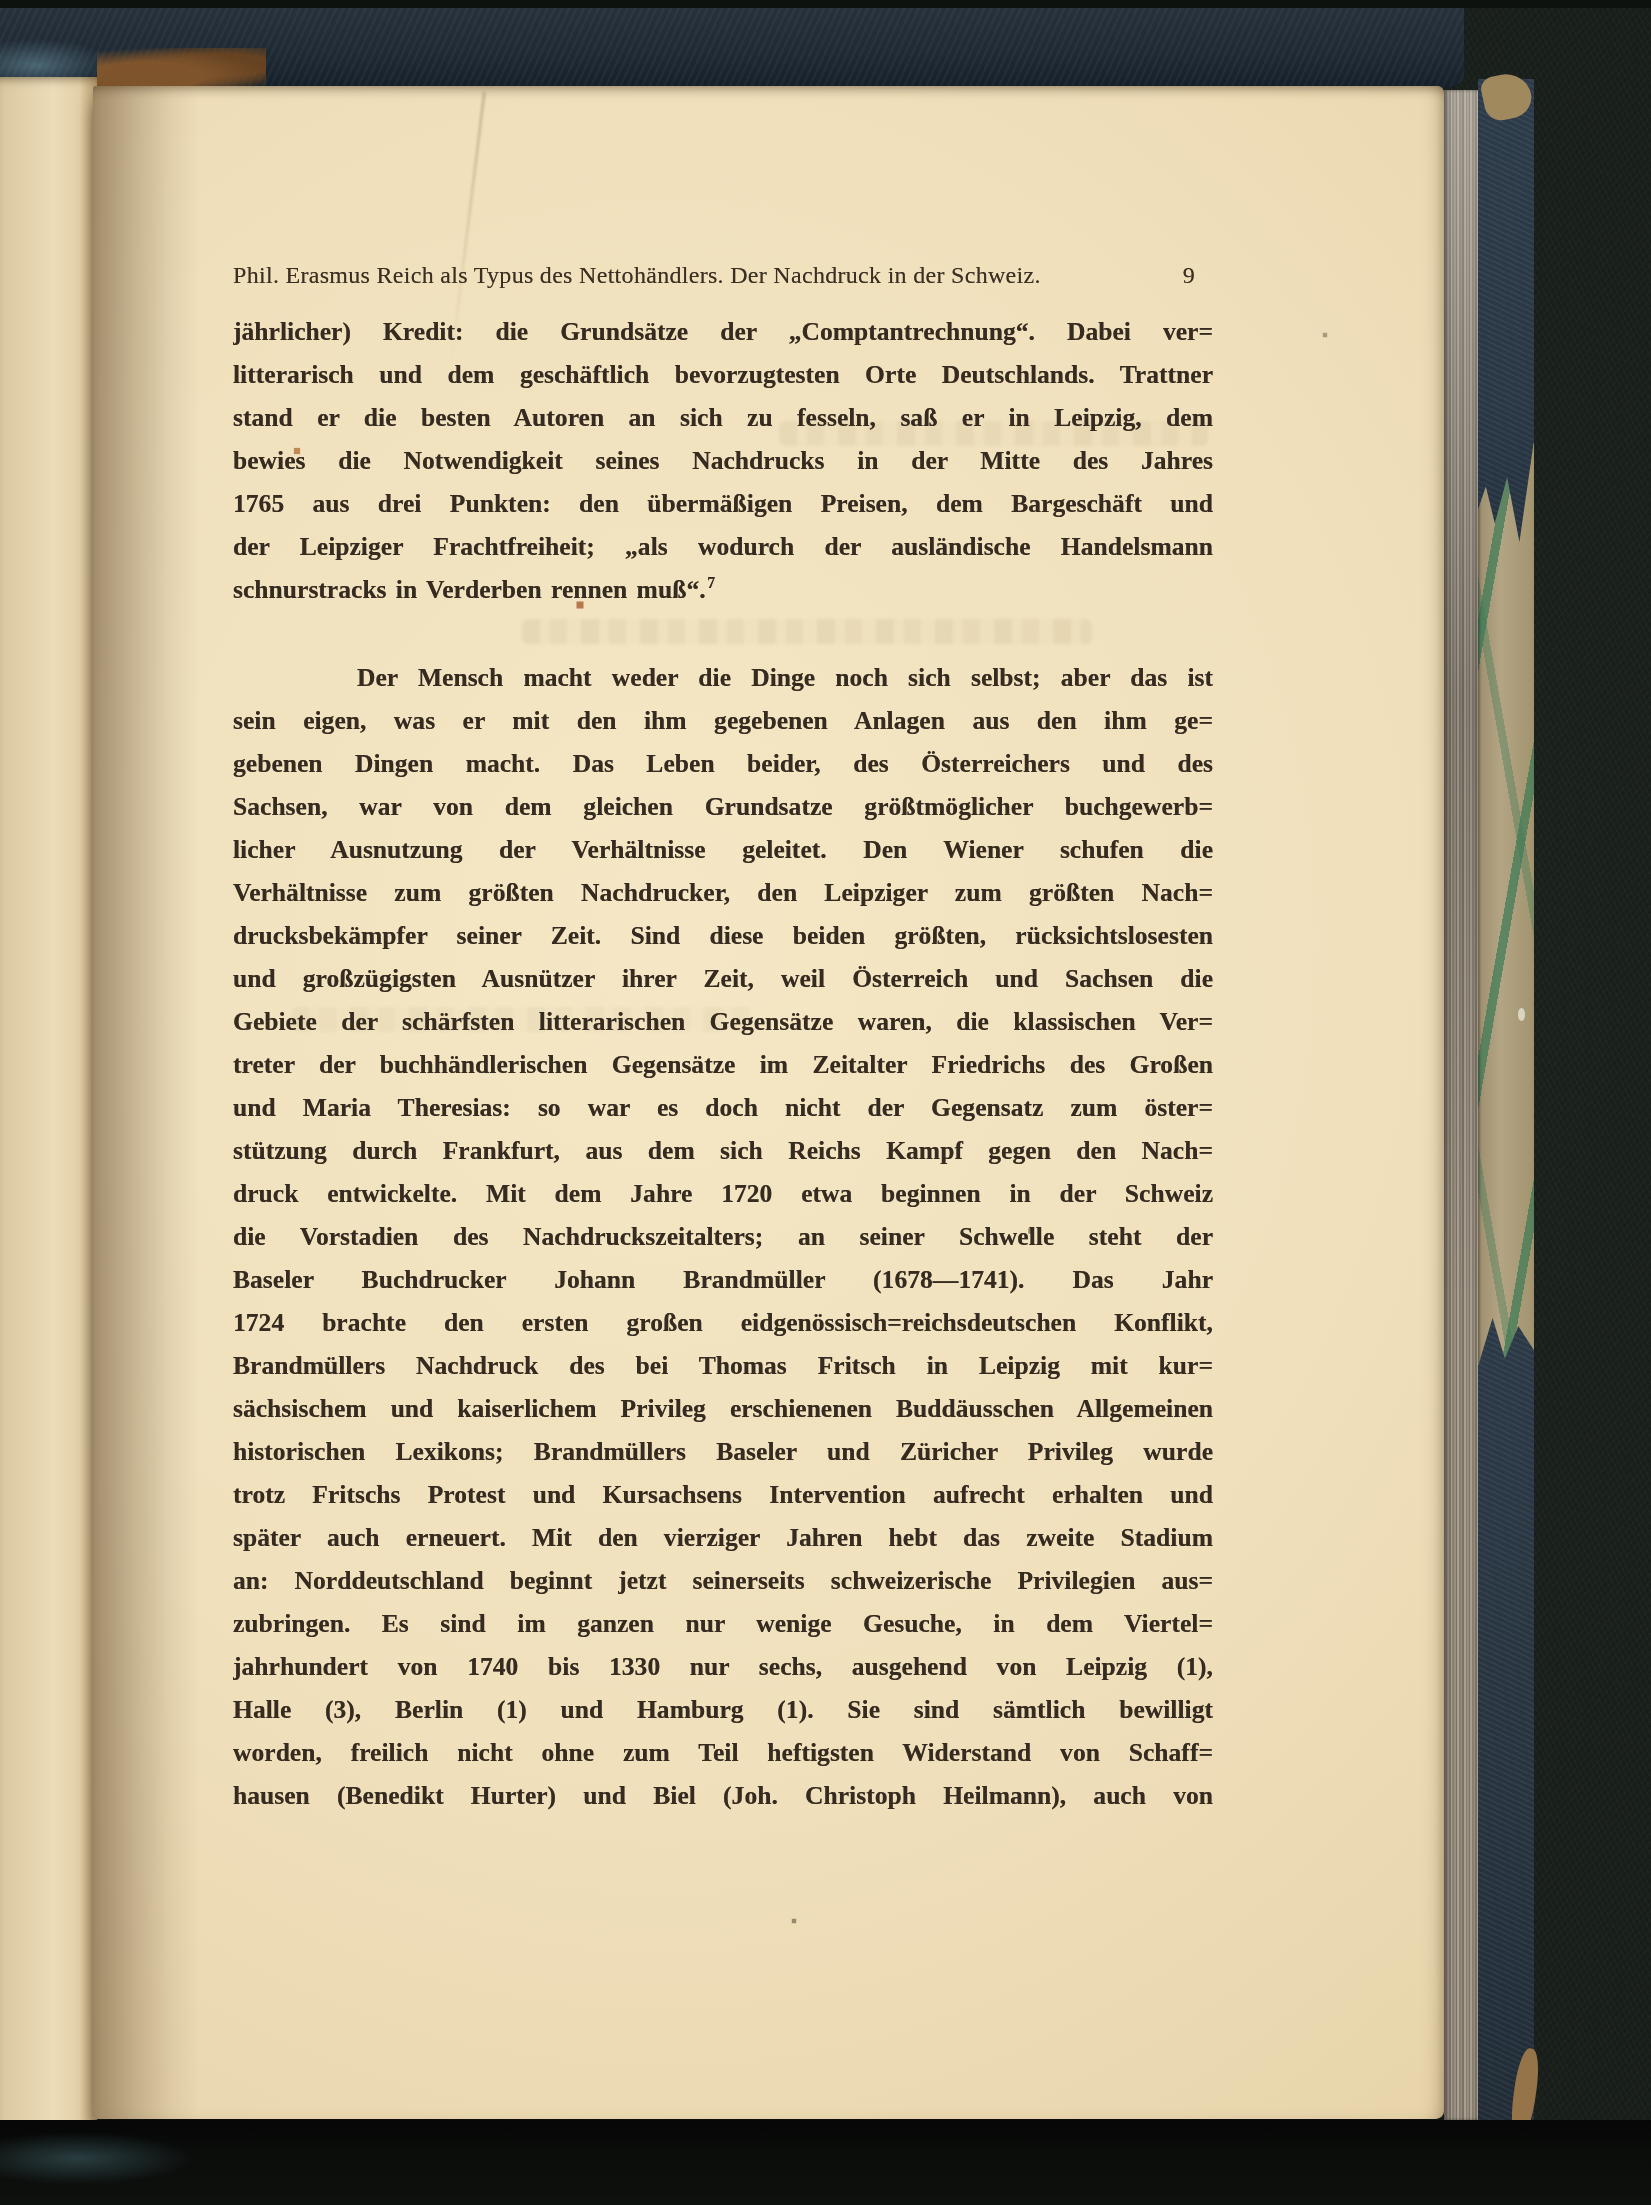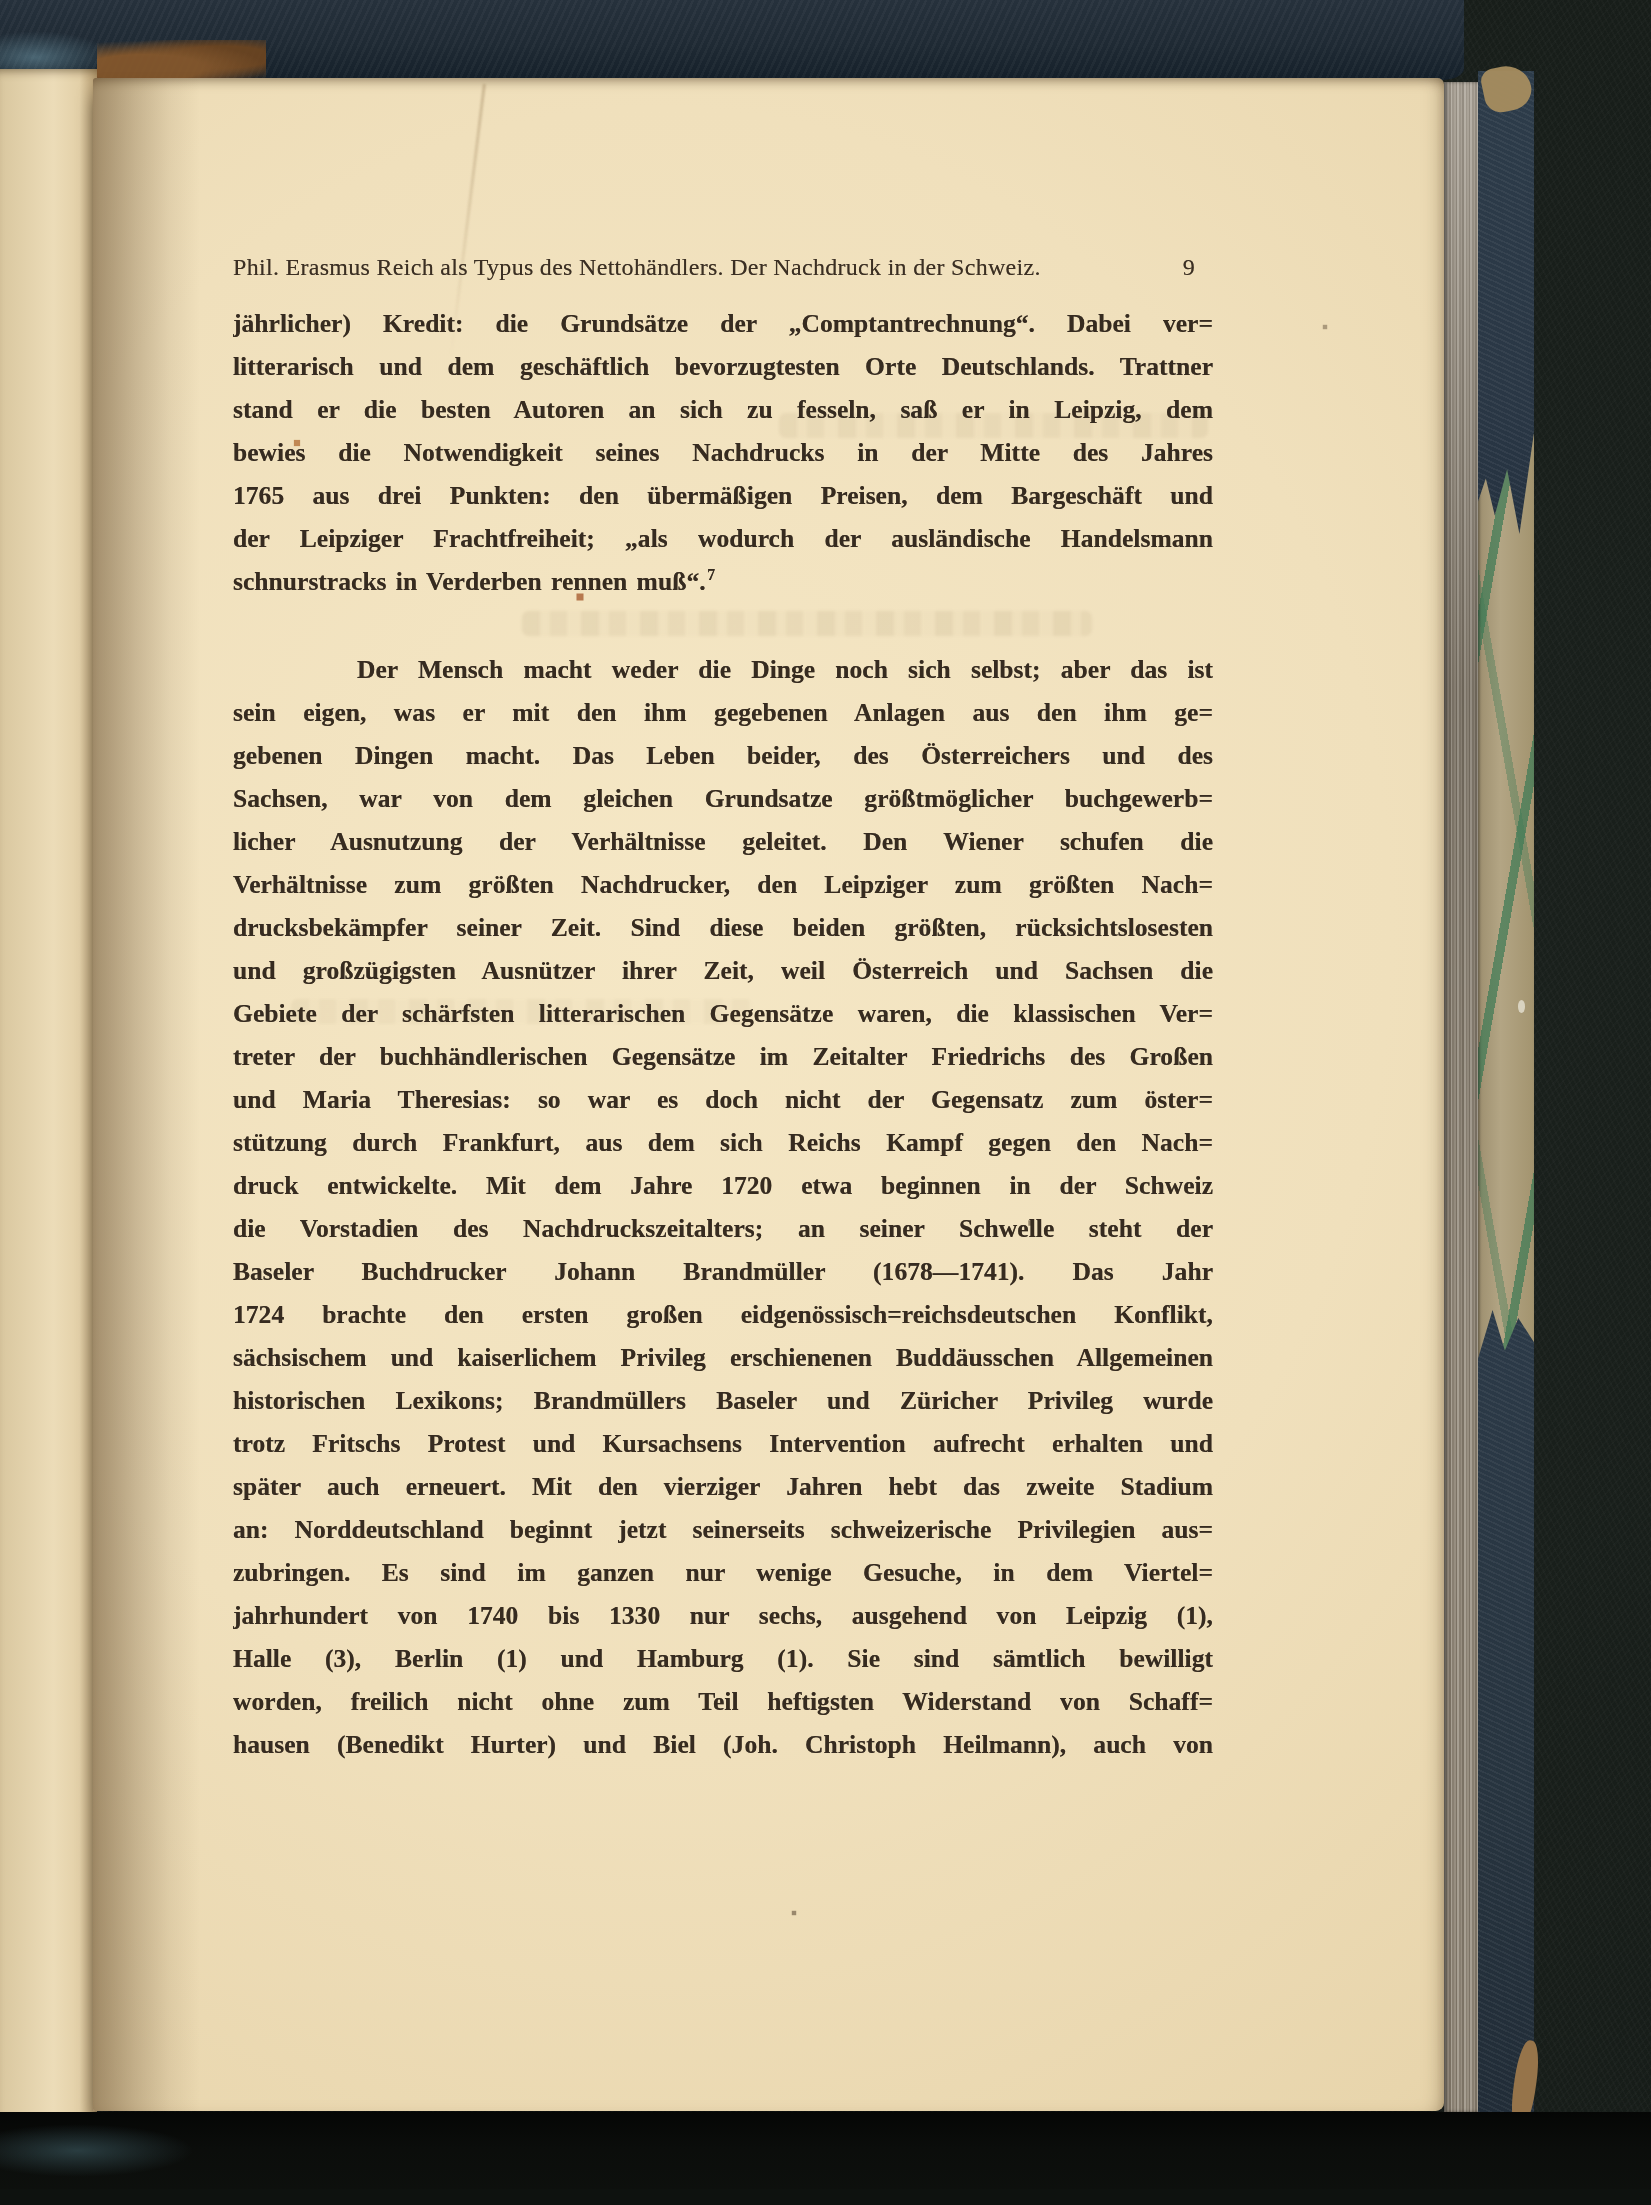--- a/index.html
+++ b/index.html
@@ -3,20 +3,21 @@
 <meta charset="utf-8">
 <style>
   html,body { margin:0; padding:0; background:#0e120f; }
   .stage {
     position:relative; width:1652px; height:2189px; overflow:hidden;
     font-family:"Liberation Serif", serif;
     background:
       repeating-linear-gradient(63deg, rgba(255,255,255,0.018) 0 1.7px, rgba(0,0,0,0) 1.7px 5px),
       repeating-linear-gradient(-48deg, rgba(255,255,255,0.014) 0 1.7px, rgba(0,0,0,0) 1.7px 5.8px),
       radial-gradient(140% 120% at 45% 45%, #1d2420 0%, #171d19 55%, #101511 100%);
+    margin-top: 8px;
   }
 
   
   .cover-top {
     position:absolute; left:0; top:0; width:1464px; height:80px;
     background:
       repeating-linear-gradient(115deg, rgba(255,255,255,0.035) 0 2.5px, rgba(0,0,0,0) 2.5px 6.6px),
       linear-gradient(180deg, #26313c 0%, #1f2a34 55%, #15202a 100%);
     border-bottom-right-radius: 21.5px 11.6px;
   }
@@ -192,20 +193,21 @@
           <div class="line">drucksbekämpfer seiner Zeit. Sind diese beiden größten, rücksichtslosesten</div>
           <div class="line">und großzügigsten Ausnützer ihrer Zeit, weil Österreich und Sachsen die</div>
           <div class="line">Gebiete der schärfsten litterarischen Gegensätze waren, die klassischen Ver=</div>
           <div class="line">treter der buchhändlerischen Gegensätze im Zeitalter Friedrichs des Großen</div>
           <div class="line">und Maria Theresias: so war es doch nicht der Gegensatz zum öster=</div>
           <div class="line">stützung durch Frankfurt, aus dem sich Reichs Kampf gegen den Nach=</div>
           <div class="line">druck entwickelte. Mit dem Jahre 1720 etwa beginnen in der Schweiz</div>
           <div class="line">die Vorstadien des Nachdruckszeitalters; an seiner Schwelle steht der</div>
           <div class="line">Baseler Buchdrucker Johann Brandmüller (1678—1741). Das Jahr</div>
           <div class="line">1724 brachte den ersten großen eidgenössisch=reichsdeutschen Konflikt,</div>
+          <div class="line">Brandmüllers Nachdruck des bei Thomas Fritsch in Leipzig mit kur=</div>
           <div class="line">sächsischem und kaiserlichem Privileg erschienenen Buddäusschen Allgemeinen</div>
           <div class="line">historischen Lexikons; Brandmüllers Baseler und Züricher Privileg wurde</div>
           <div class="line">trotz Fritschs Protest und Kursachsens Intervention aufrecht erhalten und</div>
           <div class="line">später auch erneuert. Mit den vierziger Jahren hebt das zweite Stadium</div>
           <div class="line">an: Norddeutschland beginnt jetzt seinerseits schweizerische Privilegien aus=</div>
           <div class="line">zubringen. Es sind im ganzen nur wenige Gesuche, in dem Viertel=</div>
           <div class="line">jahrhundert von 1740 bis 1330 nur sechs, ausgehend von Leipzig (1),</div>
           <div class="line">Halle (3), Berlin (1) und Hamburg (1). Sie sind sämtlich bewilligt</div>
           <div class="line">worden, freilich nicht ohne zum Teil heftigsten Widerstand von Schaff=</div>
           <div class="line">hausen (Benedikt Hurter) und Biel (Joh. Christoph Heilmann), auch von</div>

